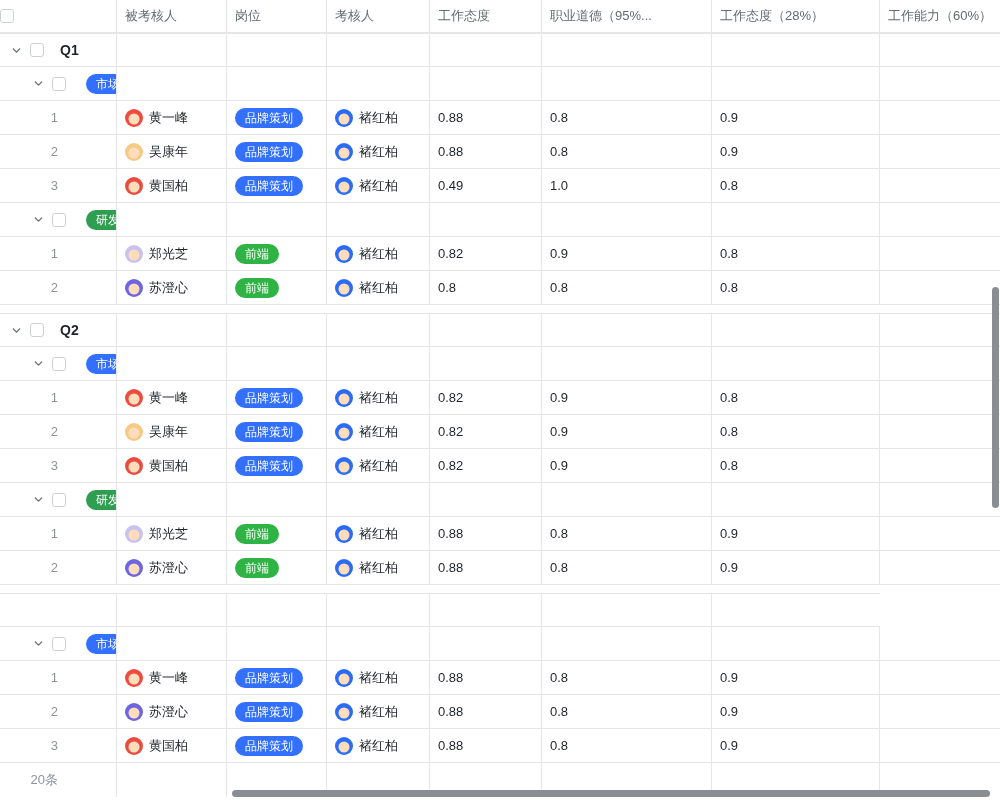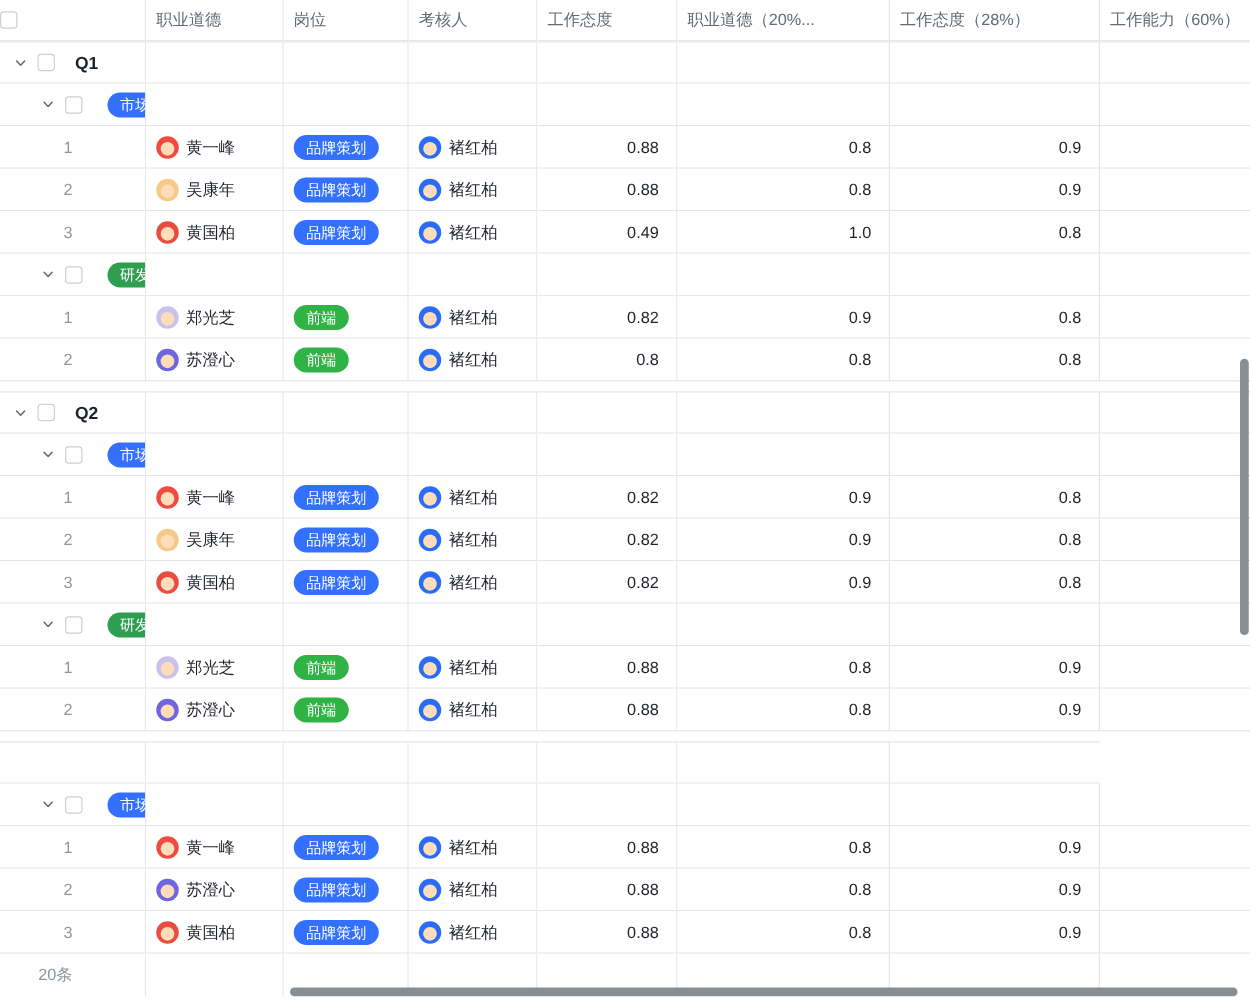--- a/index.html
+++ b/index.html
@@ -26,21 +26,21 @@
     border-right:1px solid var(--border);
     border-bottom:1px solid var(--border);
     display:flex;align-items:center;
     padding:0 8px;font-size:13px;color:var(--text);
     overflow:hidden;white-space:nowrap;background:#fff;
   }
   .col-last{border-right:none;}
   .header-cell{color:var(--muted);font-size:13px;}
   .header-first{padding-left:28px;}
   .first-col{padding:0;}
-  .num{justify-content:flex-end;padding-right:14px;}
+  .num{justify-content:flex-start;padding-right:14px;}
   .row-num{width:58px;text-align:right;color:var(--faint);font-size:13px;}
   .checkbox{
     width:14px;height:14px;border:1px solid #ccd0d6;border-radius:3px;
     background:#fff;flex:none;display:inline-block;
   }
   .chev{width:12px;height:12px;flex:none;display:flex;align-items:center;justify-content:center;}
   .chev svg{display:block;}
   .q-first{padding-left:10px;}
   .d-first{padding-left:32px;}
   .q-first .checkbox,.d-first .checkbox{margin-left:8px;}
@@ -75,33 +75,33 @@
 </head>
 <body>
 
 <div class="table">
 
   <div class="grid-row header-row">
     <div class="cell header-cell first-col header-first">
       <span class="checkbox"></span>
     </div>
     <div class="cell header-cell">
-        <span>职业道德</span>
+        <span>被考核人</span>
       </div>
     <div class="cell header-cell">
         <span>岗位</span>
       </div>
     <div class="cell header-cell">
         <span>考核人</span>
       </div>
     <div class="cell header-cell">
         <span>工作态度</span>
       </div>
     <div class="cell header-cell">
-        <span>职业道德（20%...</span>
+        <span>职业道德（95%...</span>
       </div>
     <div class="cell header-cell">
         <span>工作态度（28%）</span>
       </div>
     <div class="cell header-cell col-last">
         <span>工作能力（60%）</span>
       </div>
   </div>
 
   <div id="table-body">

